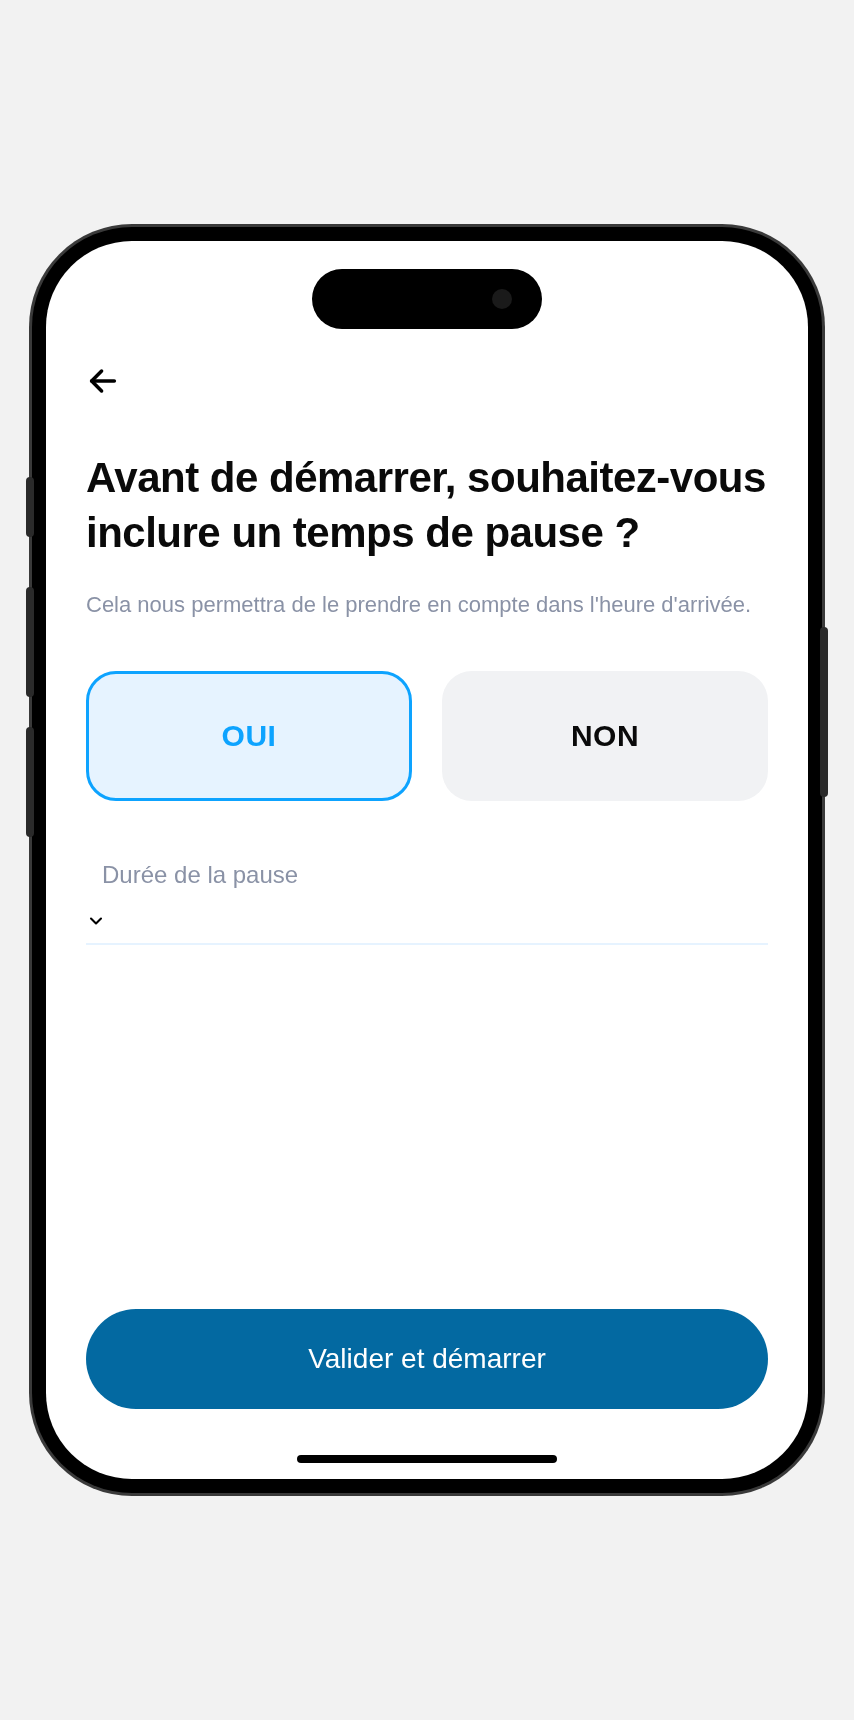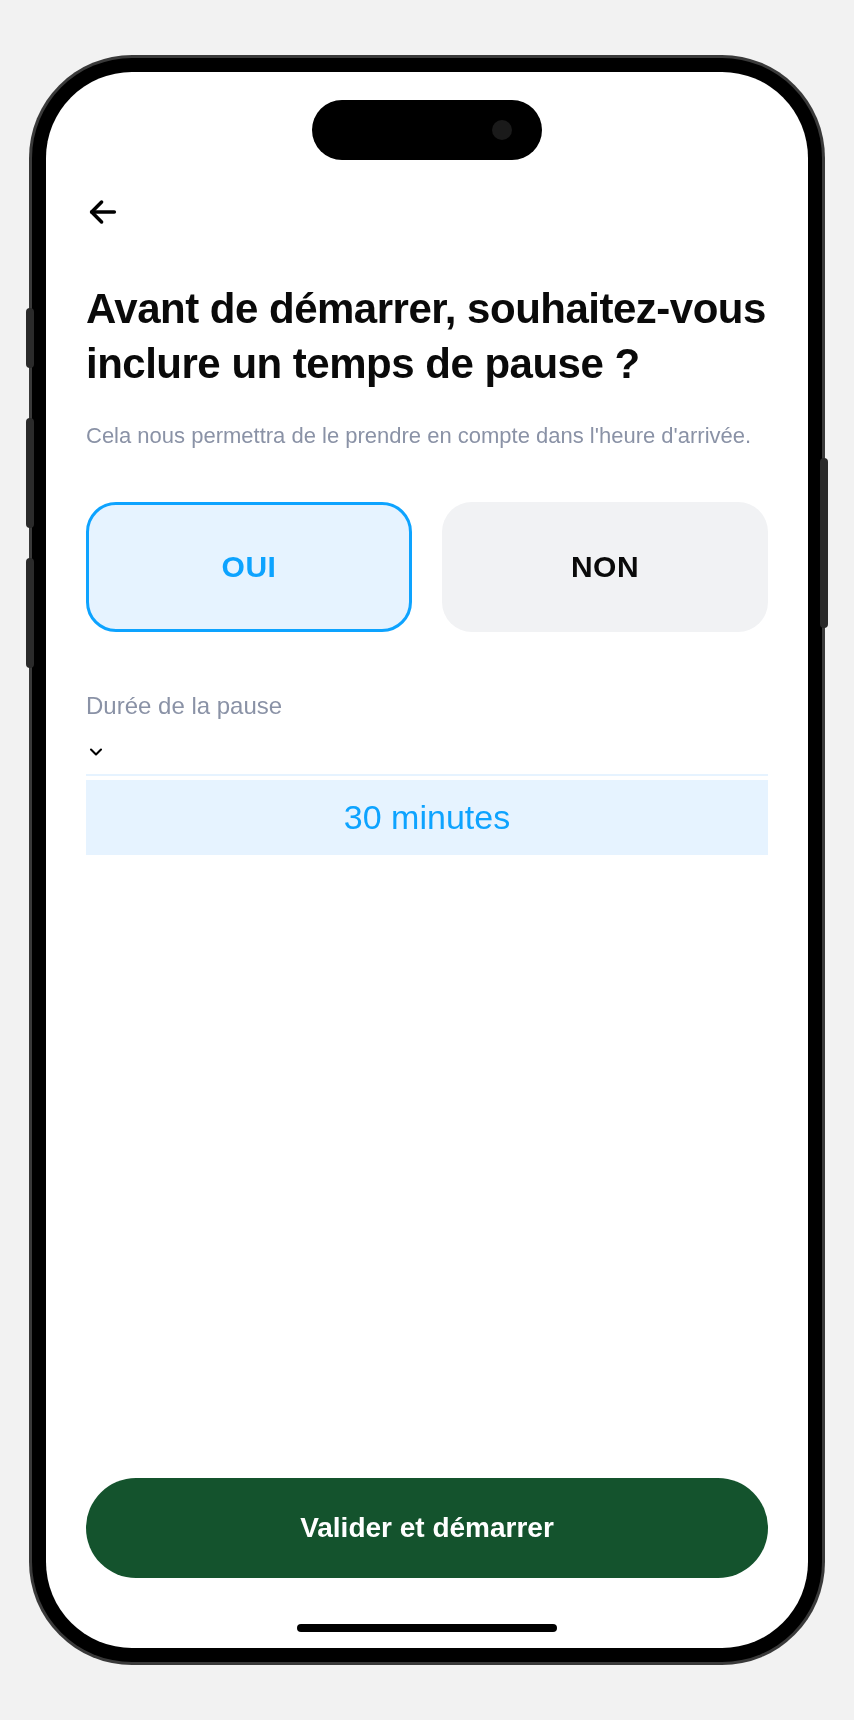--- a/index.html
+++ b/index.html
@@ -7,21 +7,21 @@
       background: #f2f2f2;
       font-family: -apple-system, BlinkMacSystemFont, 'Segoe UI', Helvetica, Arial, sans-serif;
       width: 854px;
       height: 1720px;
       display: flex;
       align-items: center;
       justify-content: center;
     }
     .phone-frame {
       width: 790px;
-      height: 1604px;
+      height: 1266px;
       background: #000;
       border-radius: 100px;
       padding: 14px;
       position: relative;
       box-shadow: 0 0 0 3px #3a3a3a;
     }
     .phone-side-btn {
       position: absolute;
       background: #2a2a2a;
       border-radius: 4px;
@@ -117,20 +117,21 @@
     }
     .option-btn.unselected {
       background: #f1f2f4;
       border: 3px solid transparent;
       color: #0a0a0a;
     }
     .field-label {
       font-size: 24px;
       color: #8a92a6;
       margin-bottom: 22px;
+      margin-left: 16px;
     }
     .select-row {
       display: flex;
       align-items: center;
       justify-content: space-between;
       padding-bottom: 12px;
       border-bottom: 2px solid #e6f3ff;
       cursor: pointer;
       margin-bottom: 4px;
     }
@@ -146,24 +147,24 @@
     .option-value {
       background: #e6f3ff;
       padding: 18px;
       text-align: center;
       font-size: 34px;
       color: #0da3ff;
       cursor: pointer;
     }
     .spacer { flex: 1; }
     .primary-btn {
-      background: #14532d;
+      background: #0369a1;
       color: #fff;
       font-size: 28px;
-      font-weight: 700;
+      font-weight: 400;
       text-align: center;
       padding: 34px;
       border-radius: 50px;
       cursor: pointer;
       margin-bottom: 40px;
     }
     .home-indicator {
       position: absolute;
       bottom: 16px;
       left: 50%;
@@ -209,21 +210,20 @@
       </div>
 
       <div class="field-label">Durée de la pause</div>
 
       <div class="select-row">
         <svg class="chevron" viewBox="0 0 24 24" fill="none" stroke="#000" stroke-width="2.5" stroke-linecap="round" stroke-linejoin="round">
           <polyline points="6 9 12 15 18 9"></polyline>
         </svg>
       </div>
 
-      <div class="option-value">30 minutes</div>
 
       <div class="spacer"></div>
 
       <div class="primary-btn">
         <span>Valider et démarrer</span>
       </div>
 
     </div>
 
     <div class="home-indicator"></div>

